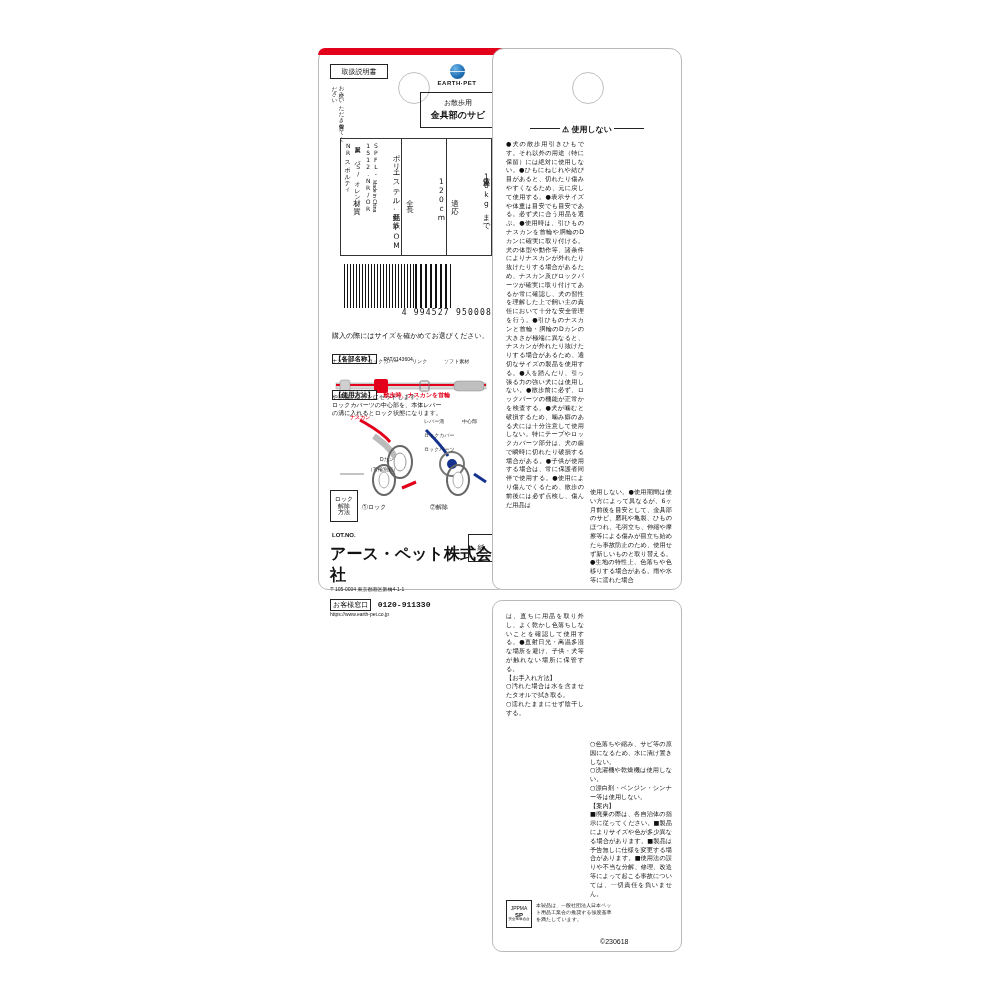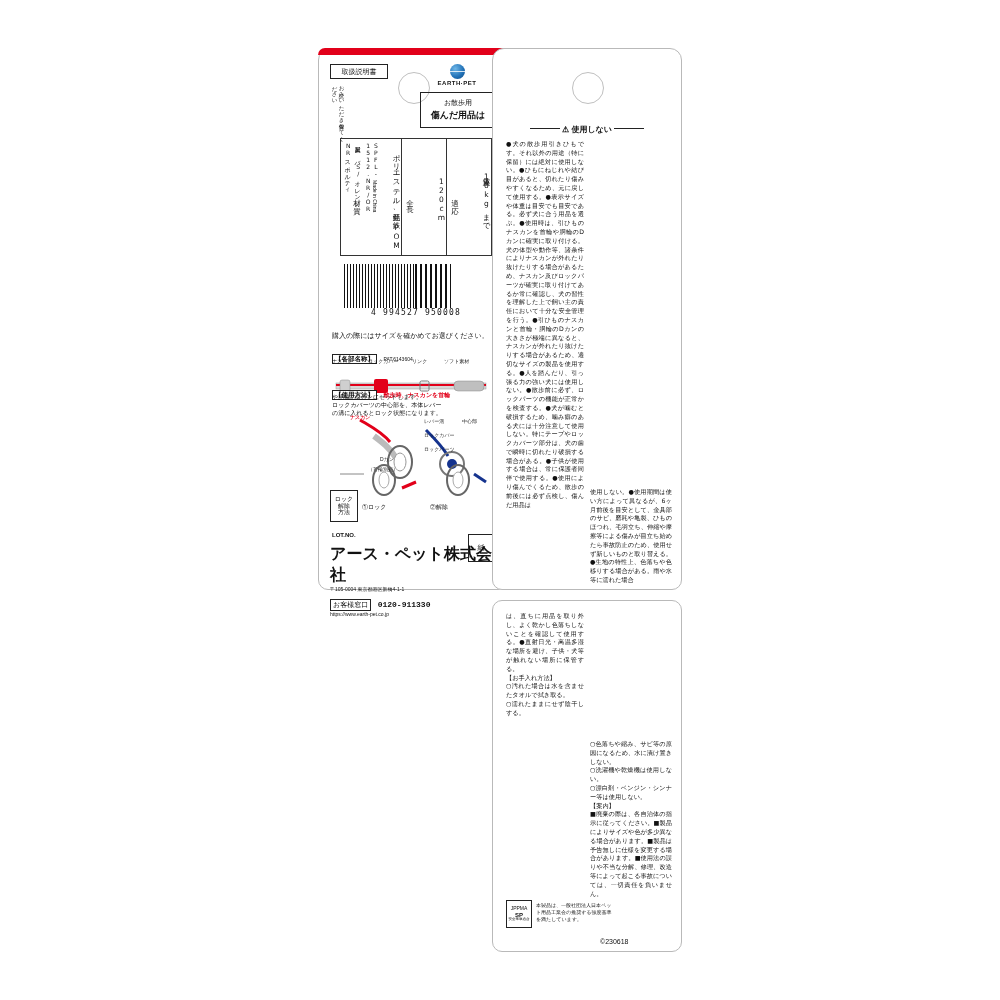--- a/index.html
+++ b/index.html
@@ -106,21 +106,21 @@
   .barcode{
     position:absolute;left:344px;top:264px;width:142px;height:44px;
     background:
       repeating-linear-gradient(90deg,#111 0 1px,#fff 1px 3px),
       repeating-linear-gradient(90deg,#111 0 2px,#fff 2px 5px);
     background-size:50% 100%,50% 100%;
     background-position:0 0,50% 0;
     background-repeat:no-repeat;
   }
   .barcode-num{
-    position:absolute;left:340px;top:308px;width:152px;text-align:center;
+    position:absolute;left:340px;top:308px;width:152px;text-align:right;
     font-size:8px;letter-spacing:1.2px;font-family:"DejaVu Sans Mono", monospace;
   }
 
   .section-tag{
     display:inline-block;border:1px solid #222;padding:0 2px;font-size:6.5px;
     background:#fff;
   }
 
   .parts-fig{
     position:absolute;left:334px;top:373px;width:160px;height:26px;
@@ -183,21 +183,21 @@
 
   <div class="read-note vert tiny">お読みいただき保管してください</div>
 
   <div class="earth-logo">
     <div class="globe"></div>
     <div class="earth-text">EARTH·PET</div>
   </div>
 
   <div class="usage-box">
     <div>お散歩用</div>
-    <div>傷んだ用品は</div>
+    <div>金具部のサビ</div>
   </div>
 
   <div class="spec-table">
     <div class="spec-row">
       <div class="spec-key vert">適　応</div>
       <div class="spec-val vert">体重10kgまで</div>
     </div>
     <div class="spec-row">
       <div class="spec-key vert">全　長</div>
       <div class="spec-val vert">120cm</div>

